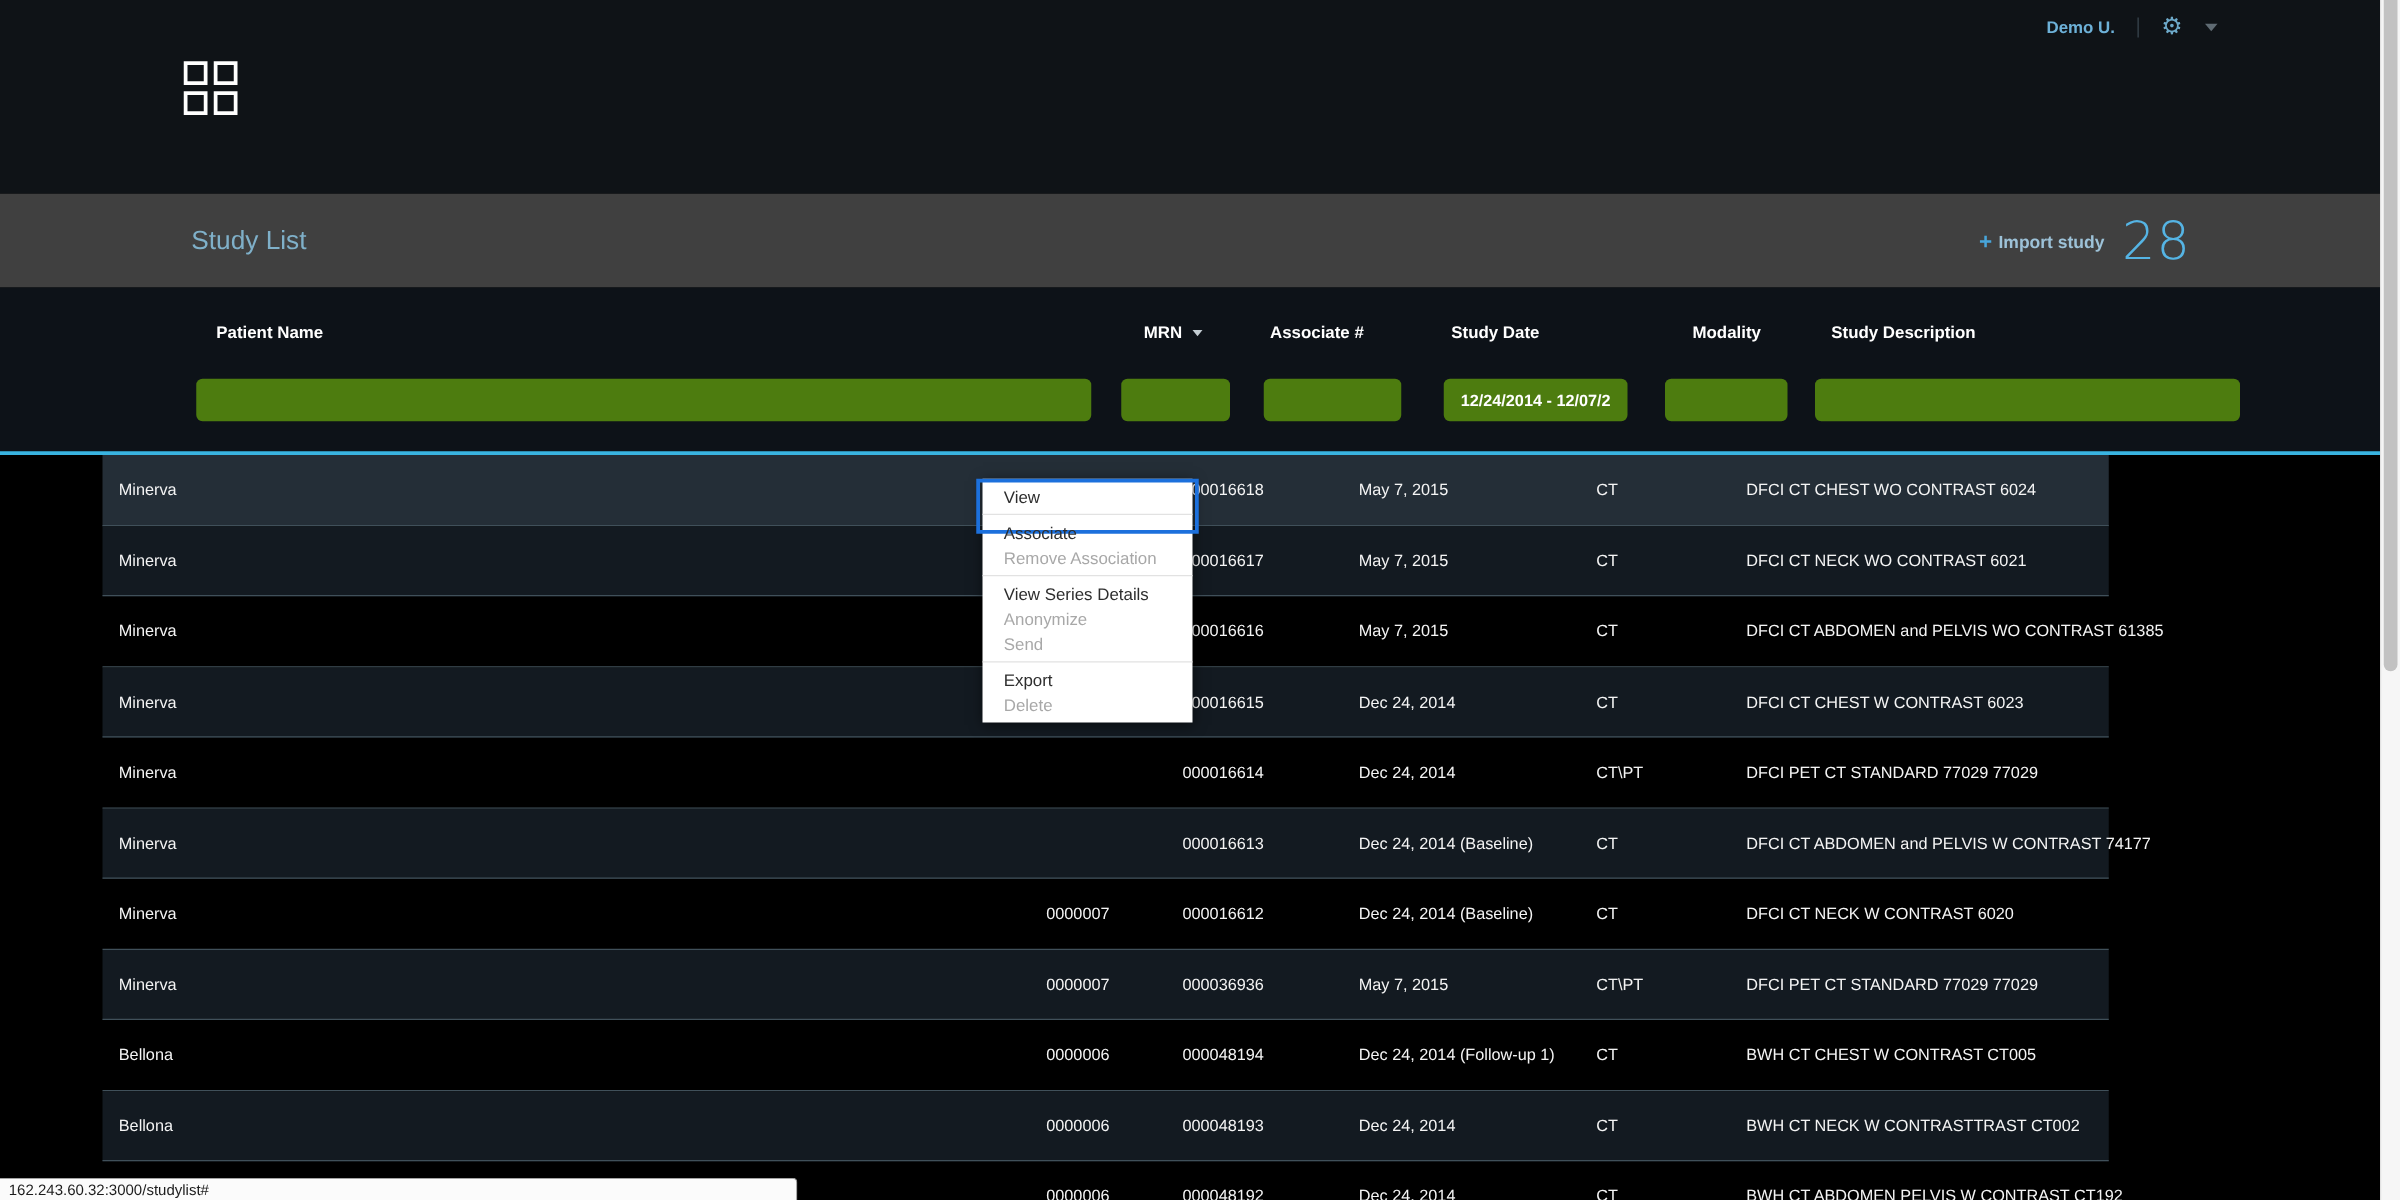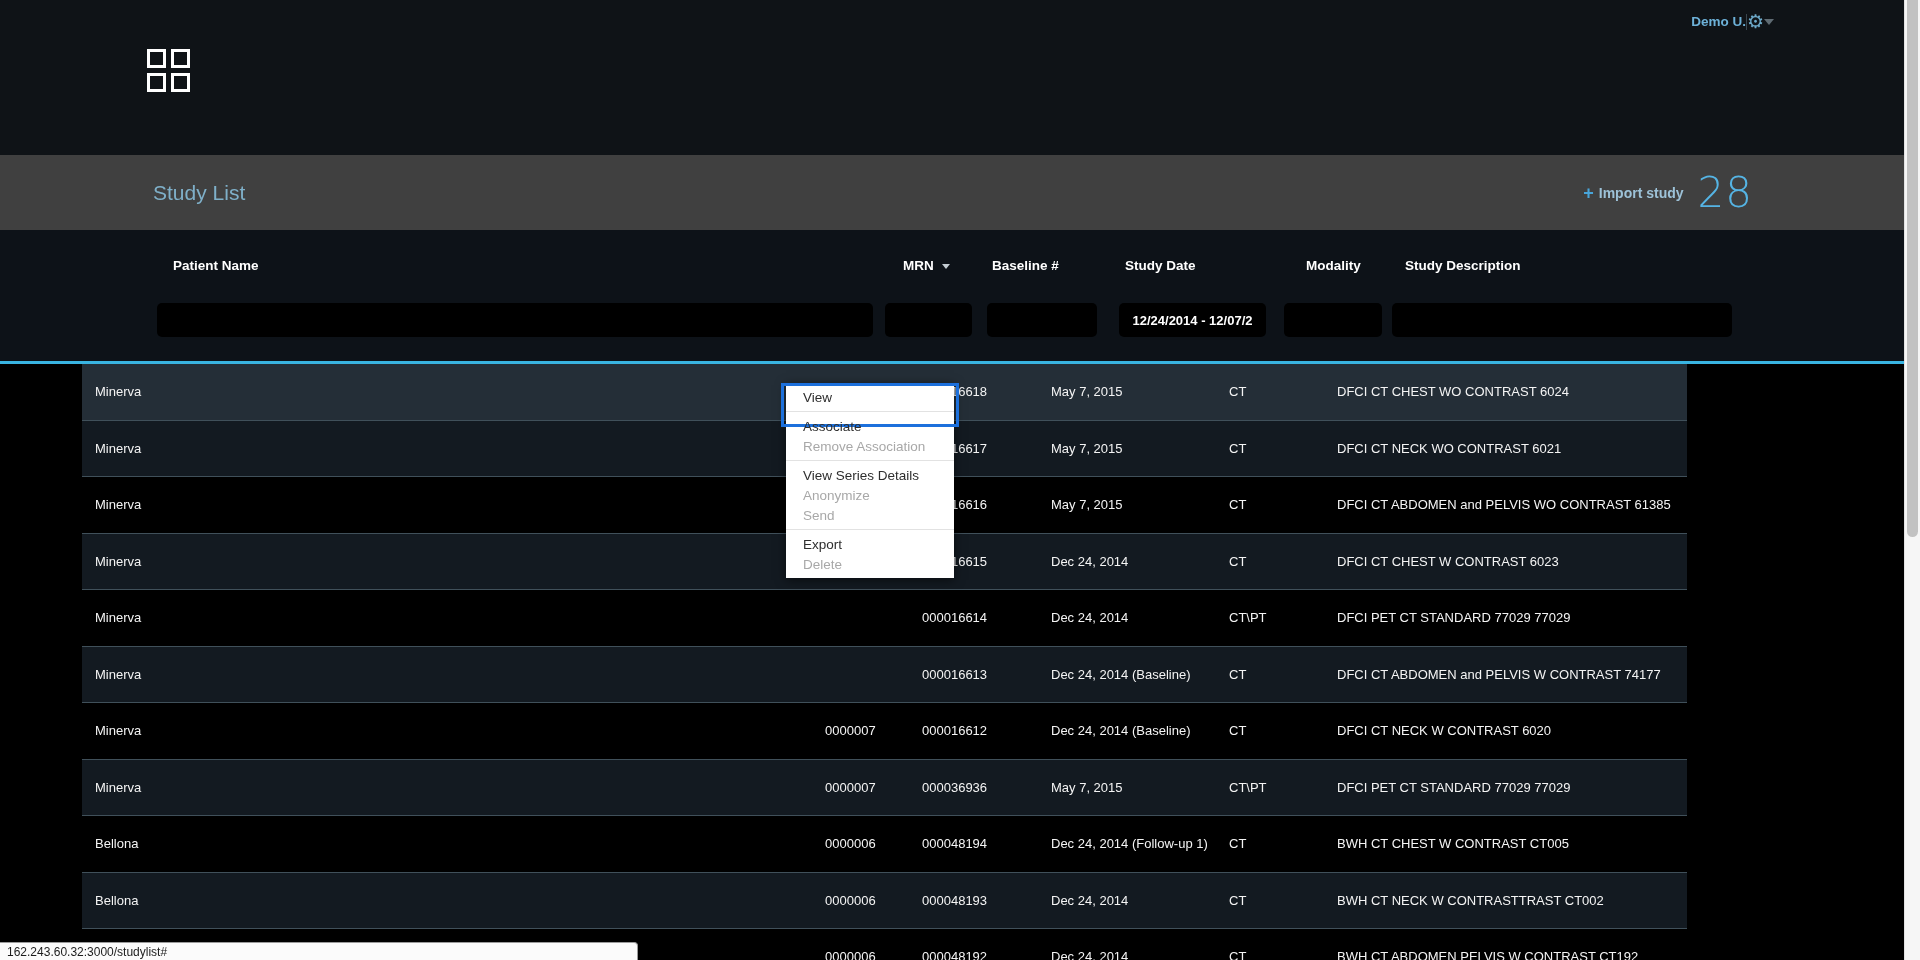--- a/index.html
+++ b/index.html
@@ -6,46 +6,46 @@
   body{font-family:"Liberation Sans",sans-serif;-webkit-font-smoothing:antialiased;}
   .screen{position:relative;width:1920px;height:960px;overflow:hidden;background:#000;}
   .content{position:absolute;top:0;left:0;right:16px;bottom:0;}
 
   
   .app-header{position:absolute;top:0;left:0;right:0;height:155px;background:#0f1317;}
   .brand{position:absolute;left:147px;top:49px;display:flex;align-items:center;cursor:pointer;}
   .logo-grid{display:grid;grid-template-columns:19px 19px;grid-template-rows:19px 19px;gap:5px;margin-right:28px;}
   .logo-grid span{border:3px solid #fff;box-sizing:border-box;}
   .app-title{font-family:"DejaVu Serif",serif;font-size:29px;color:#f7f7f7;letter-spacing:.5px;white-space:nowrap;}
-  .user-area{position:absolute;top:12px;right:130px;display:flex;align-items:center;gap:0;}
+  .user-area{position:absolute;top:12px;right:130px;display:flex;align-items:center;gap:18px;}
   .user-name{color:#6db1d8;font-size:13.5px;font-weight:bold;cursor:pointer;}
   .v-divider{width:1px;height:16px;background:#3a4750;}
   .gear{color:#6da9c9;font-size:19px;line-height:19px;cursor:pointer;}
   .caret{width:0;height:0;border-left:5px solid transparent;border-right:5px solid transparent;border-top:6px solid #5f6b73;cursor:pointer;}
 
   
   .studylist-bar{position:absolute;top:155px;left:0;right:0;height:75px;background:#404040;}
   .page-title{position:absolute;left:153px;top:50%;transform:translateY(-50%);font-size:21px;color:#7fb0c9;}
   .import-area{position:absolute;right:151px;top:0;height:100%;display:flex;align-items:center;gap:14px;}
   .import-btn{display:flex;align-items:center;gap:5px;cursor:pointer;}
   .plus{color:#48a5da;font-size:18px;font-weight:bold;line-height:18px;}
   .import-label{color:#9dc2d8;font-size:14px;font-weight:bold;}
   .count{font-family:"DejaVu Sans",sans-serif;font-weight:200;font-size:42px;color:#55b4e4;letter-spacing:1px;}
 
   
   .filter-band{position:absolute;top:230px;left:0;right:0;height:134px;background:#0d1218;}
-  .grid{display:grid;grid-template-columns:735px 102px 132px 164px 108px 364px;}
+  .grid{display:grid;grid-template-columns:735px 102px 132px 164px 108px 364px;gap:12px;}
   .tablearea{margin-left:150px;width:1605px;}
   .thead{margin-top:10px;height:50px;}
   .thead .hcell{display:flex;align-items:center;color:#fff;font-size:13.5px;font-weight:bold;white-space:nowrap;}
   .thead .c1{padding-left:23px}.thead .c2{padding-left:18px;cursor:pointer}.thead .c3{padding-left:5px}
   .thead .c4{padding-left:6px}.thead .c5{padding-left:23px}.thead .c6{padding-left:14px}
   .sort-caret{width:0;height:0;margin-left:8px;margin-top:3px;border-left:4px solid transparent;border-right:4px solid transparent;border-top:5px solid #c3ccd2;}
   .filters{margin-top:13px;height:34px;}
-  .filters input{height:34px;border:none;outline:none;background:#000000;border-radius:5px;color:#fff;font-size:13px;font-weight:bold;text-align:center;font-family:"Liberation Sans",sans-serif;box-sizing:border-box;padding:0 4px;}
+  .filters input{height:34px;border:none;outline:none;background:#4d7c0f;border-radius:5px;color:#fff;font-size:13px;font-weight:bold;text-align:center;font-family:"Liberation Sans",sans-serif;box-sizing:border-box;padding:0 4px;}
   .filters .c1 input{margin-left:7px;width:716px}
   .filters .c2 input{width:87px}
   .filters .c3 input{width:110px}
   .filters .c4 input{width:147px}
   .filters .c5 input{margin-left:1px;width:98px}
   .filters .c6 input{margin-left:1px;width:340px}
 
   
   #rows{position:absolute;top:364px;left:0;right:0;}
   .row{height:56.5px;cursor:pointer;}
@@ -110,21 +110,21 @@
       <div class="tablearea">
         <div class="thead grid">
           <div class="hcell c1">
               <span>Patient Name</span>
             </div>
           <div class="hcell c2">
               <span>MRN</span>
               <span class="sort-caret"></span>
             </div>
           <div class="hcell c3">
-              <span>Baseline #</span>
+              <span>Associate #</span>
             </div>
           <div class="hcell c4">
               <span>Study Date</span>
             </div>
           <div class="hcell c5">
               <span>Modality</span>
             </div>
           <div class="hcell c6">
               <span>Study Description</span>
             </div>

